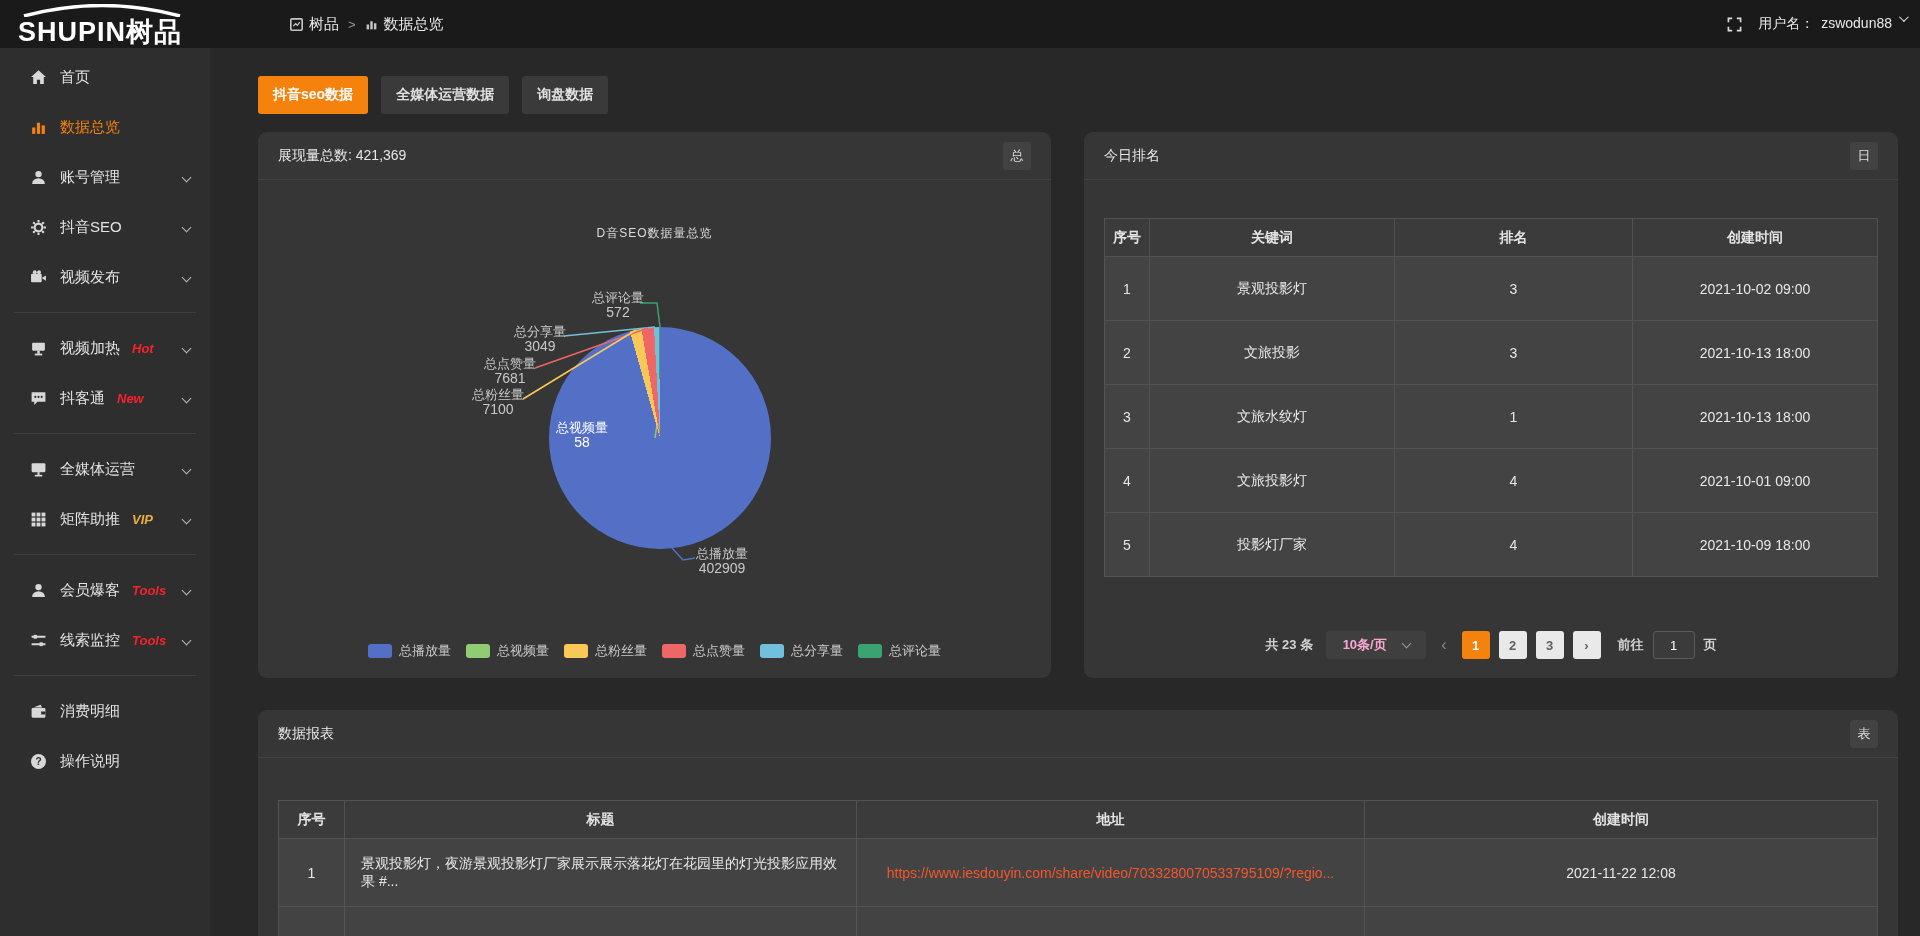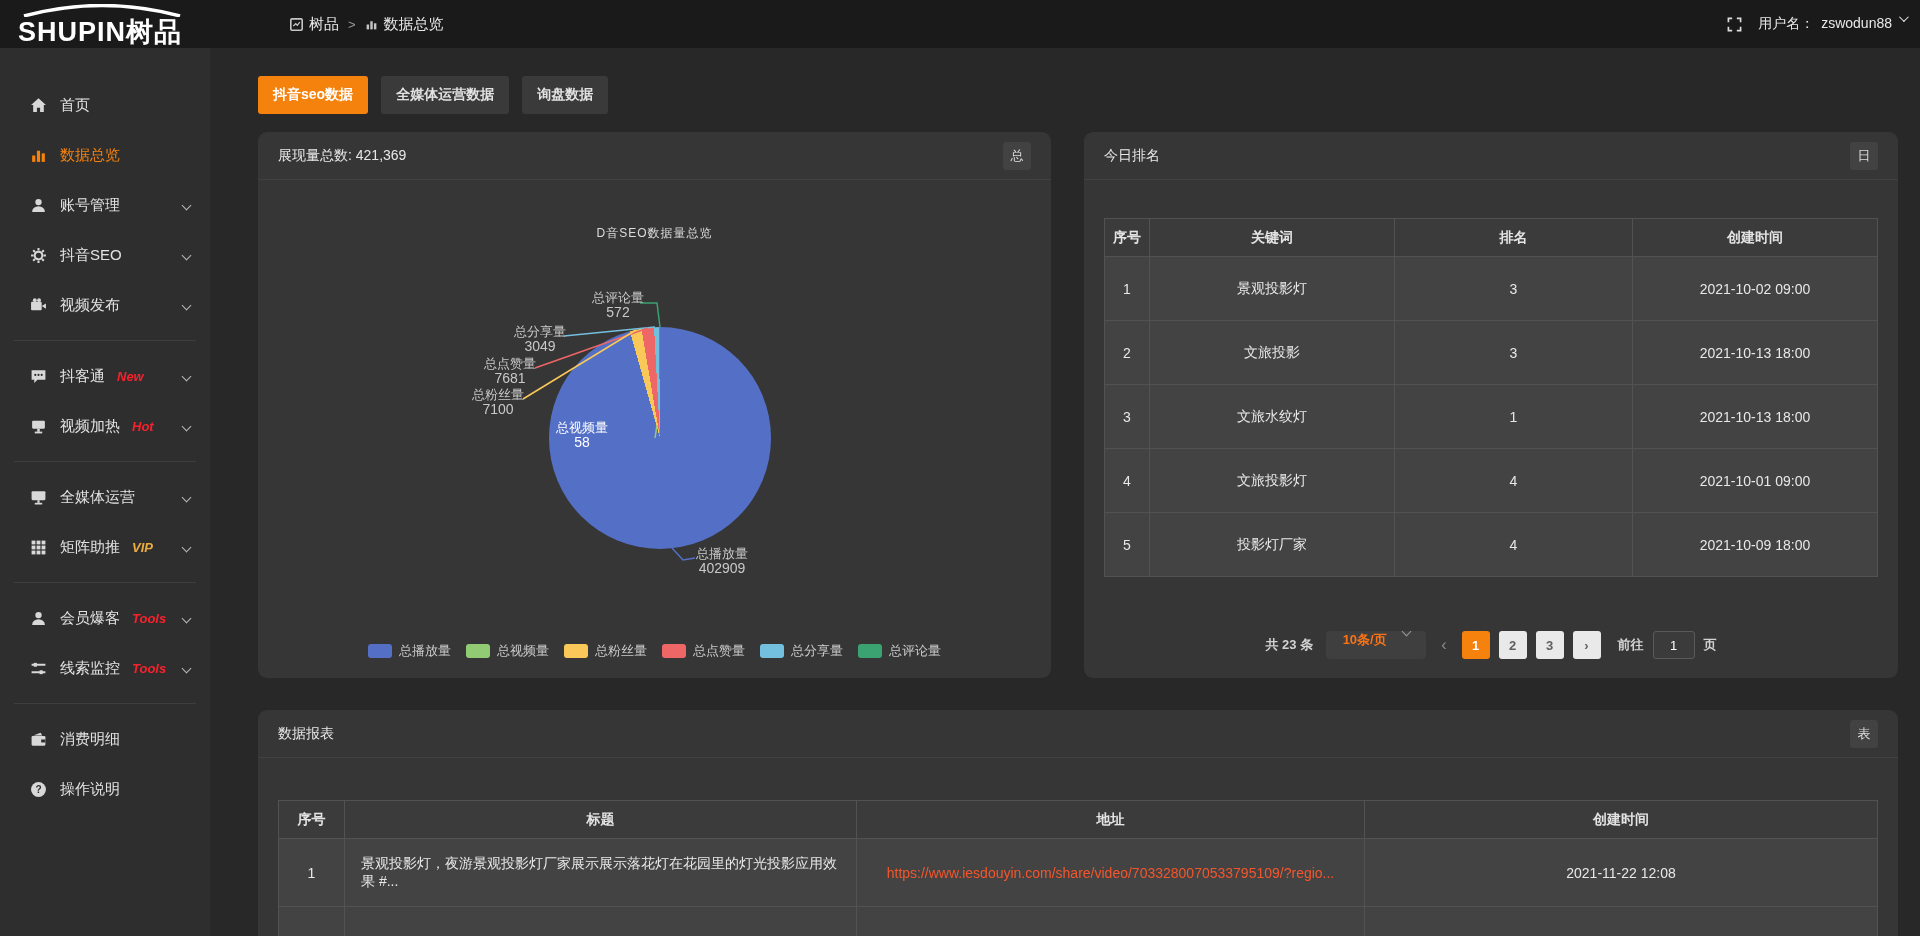--- a/index.html
+++ b/index.html
@@ -15,21 +15,21 @@
   .breadcrumb { position:absolute; left:290px; top:0; height:48px; display:flex; align-items:center; gap:9px; color:#e8e8e8; font-size:15px; }
   .crumb { display:flex; align-items:center; gap:6px; cursor:pointer; }
   .crumb svg { opacity:.9; }
   .crumb-sep { color:#9a9a9a; font-size:13px; }
   .topbar-right { position:absolute; right:14px; top:0; height:48px; display:flex; align-items:center; gap:16px; color:#e8e8e8; font-size:14px; }
   .fullscreen-btn { display:flex; align-items:center; cursor:pointer; color:#dcdcdc; }
   .userbox { display:flex; align-items:flex-start; gap:7px; cursor:pointer; }
   .chev { width:7px; height:7px; border-right:1.6px solid currentColor; border-bottom:1.6px solid currentColor; transform:rotate(45deg) translateY(-2px); display:inline-block; }
 
   
-  .sidebar { position:absolute; left:0; top:48px; width:210px; bottom:0; background:#2e2e2e; padding-top:32px; }
+  .sidebar { position:absolute; left:0; top:48px; width:210px; bottom:0; background:#2e2e2e; padding-top:4px; }
   .side-item { position:relative; height:50px; display:flex; align-items:center; padding-left:30px; color:#e3e3e3; font-size:15px; cursor:pointer; }
   .side-item svg { width:17px; height:17px; margin-right:13px; flex:0 0 auto; color:#d8d8d8; }
   .side-item.active, .side-item.active svg { color:#f5820d; }
   .side-badge { margin-left:12px; font-size:13px; font-weight:bold; font-style:italic; }
   .badge-red { color:#f5222d; }
   .badge-gold { color:#eead3f; }
   .side-chev { position:absolute; right:20px; width:7px; height:7px; border-right:1.5px solid #b9b9b9; border-bottom:1.5px solid #b9b9b9; transform:rotate(45deg); }
   .side-divider { height:1px; background:#3e3e3e; margin:10px 14px; }
 
   
@@ -65,21 +65,21 @@
   .grid-table { width:100%; table-layout:fixed; }
   .grid-table th { background:#3b3b3b; color:#e4e4e4; font-size:14px; font-weight:600; height:38px; border:1px solid #525252; }
   .grid-table td { background:#434343; color:#e8e8e8; font-size:14px; text-align:center; border:1px solid #525252; }
 
   
   .rank-panel { left:874px; top:84px; width:814px; height:546px; }
   .rank-table-wrap { position:absolute; left:20px; right:20px; top:86px; }
   .rank-table td { height:64px; }
   .pagination { position:absolute; left:0; right:0; top:499px; display:flex; align-items:center; justify-content:center; gap:9px; color:#d2d2d2; font-size:13px; }
   .pg-total { margin-right:4px; font-weight:600; }
-  .pg-select { width:100px; height:28px; background:#3f3f3f; border-radius:4px; display:flex; justify-content:center; gap:16px; color:#f97316; font-weight:600; cursor:pointer; }
+  .pg-select { width:100px; height:28px; background:#3f3f3f; border-radius:4px; display:flex; align-items:center; justify-content:center; gap:16px; color:#f9a8d4; font-weight:600; cursor:pointer; }
   .pg-select .chev { transform:rotate(45deg); margin-top:-3px; color:#9a9a9a; }
   .pg-prev { color:#8a8a8a; font-size:16px; padding:0 6px; cursor:pointer; }
   .pg-btn { min-width:28px; height:28px; border-radius:3px; background:#e9e9e9; color:#5f5f5f; font-size:13px; font-weight:bold; display:flex; align-items:center; justify-content:center; cursor:pointer; }
   .pg-btn.current { background:#f5820d; color:#fff; }
   .pg-goto-label { margin-left:8px; font-weight:600; }
   .pg-input { width:42px; height:28px; background:#3b3b3b; border:1px solid #5a5a5a; border-radius:3px; color:#fff; text-align:center; font-size:13px; font-family:inherit; }
   .pg-page-word { font-weight:600; }
 
   
   .report-panel { left:48px; top:662px; width:1640px; height:240px; overflow:hidden; }
@@ -172,37 +172,37 @@
           <circle cx="8.5" cy="3" r="1.8"></circle>
         </svg>
       <span>视频发布</span>
       <span class="side-chev"></span>
     </div>
 
     <div class="side-divider"></div>
 
     <div class="side-item">
       <svg viewBox="0 0 16 16" fill="currentColor">
+          <rect x="2" y="2.5" width="12" height="7.5" rx="1"></rect>
+          <rect x="6.8" y="10" width="2.4" height="3"></rect>
+          <rect x="4.5" y="12.8" width="7" height="1.7"></rect>
+        </svg>
+      <span>视频加热</span>
+      <span class="side-badge badge-red">Hot</span>
+      <span class="side-chev"></span>
+    </div>
+    <div class="side-item">
+      <svg viewBox="0 0 16 16" fill="currentColor">
           <path d="M1.5 2 h13 v9 h-7.5 l-3 3 v-3 h-2.5 Z"></path>
           <circle cx="5" cy="6.5" r="1" fill="#2e2e2e"></circle>
           <circle cx="8" cy="6.5" r="1" fill="#2e2e2e"></circle>
           <circle cx="11" cy="6.5" r="1" fill="#2e2e2e"></circle>
         </svg>
       <span>抖客通</span>
       <span class="side-badge badge-red">New</span>
-      <span class="side-chev"></span>
-    </div>
-    <div class="side-item">
-      <svg viewBox="0 0 16 16" fill="currentColor">
-          <rect x="2" y="2.5" width="12" height="7.5" rx="1"></rect>
-          <rect x="6.8" y="10" width="2.4" height="3"></rect>
-          <rect x="4.5" y="12.8" width="7" height="1.7"></rect>
-        </svg>
-      <span>视频加热</span>
-      <span class="side-badge badge-red">Hot</span>
       <span class="side-chev"></span>
     </div>
 
     <div class="side-divider"></div>
 
     <div class="side-item">
       <svg viewBox="0 0 16 16" fill="currentColor">
           <rect x="1.5" y="2" width="13" height="8.5" rx="1"></rect>
           <rect x="7" y="10.5" width="2" height="2.6"></rect>
           <rect x="4.5" y="13" width="7" height="1.6"></rect>

